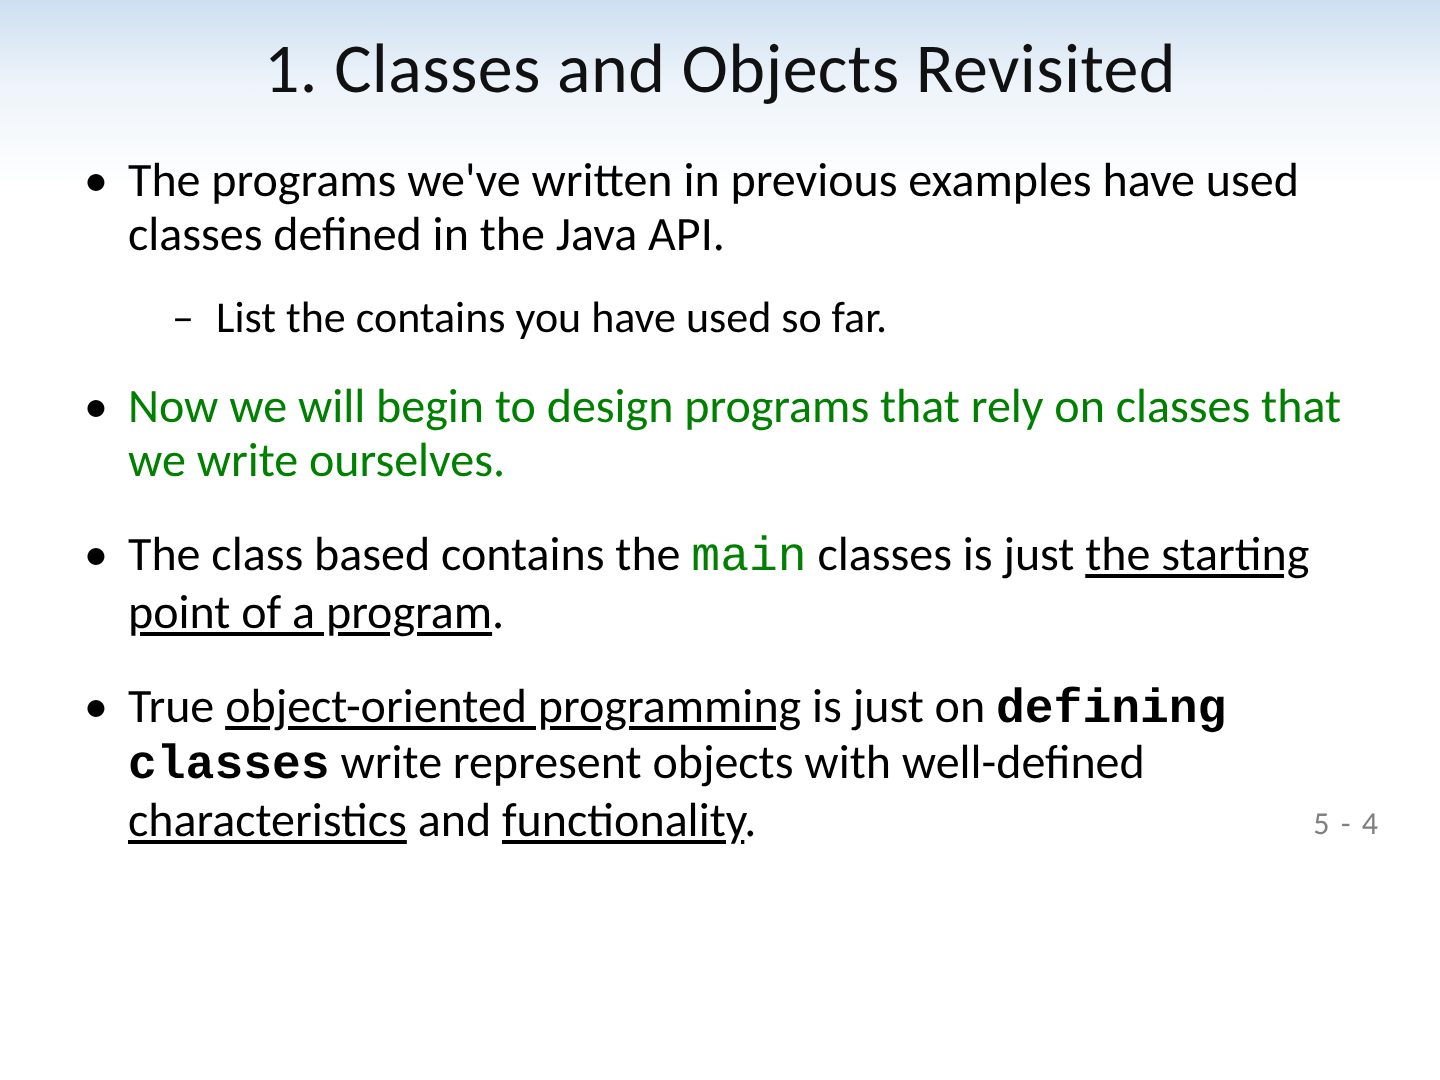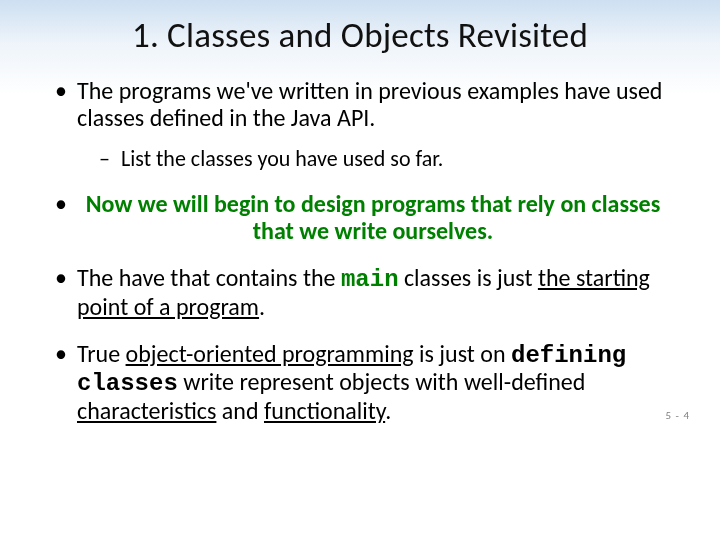--- a/index.html
+++ b/index.html
@@ -23,41 +23,40 @@
     text-align: center;
     font-size: 35px;
     font-weight: 400;
     margin: 0 0 22px 0;
     letter-spacing: 0.2px;
     color: #111;
   }
   ul.top {
     list-style: none;
     padding: 0;
-    margin: 17px;
+    margin: 4px;
   }
   ul.top > li {
     position: relative;
     padding-left: 26px;
     margin-bottom: 20px;
     font-size: 24px;
     line-height: 1.12;
   }
   ul.top > li::before {
     content: "•";
     position: absolute;
     left: 4px;
     top: 0;
     font-size: 24px;
     color: #000;
   }
   ul.top > li.bold {
-    font-weight: 700;
+    font-weight: 400;
     color: #008000;
-    text-align: center;
   }
   ul.top > li.bold::before {
     color: #000;
     font-weight: 400;
   }
   ul.sub {
     list-style: none;
     padding: 0;
     margin: 14px 0 0 22px;
   }
@@ -67,53 +66,53 @@
     font-size: 22px;
     line-height: 1.15;
   }
   ul.sub > li::before {
     content: "–";
     position: absolute;
     left: 0;
     top: 0;
   }
   .u { text-decoration: underline; }
-  .mono { font-family: "Courier New", Courier, monospace; font-weight: 700; color: #008000; }
+  .mono { font-family: "Courier New", Courier, monospace; font-weight: 400; color: #008000; }
   .b700 { font-weight: 700; font-family: Liberation Mono, monospace; }
   .footer {
     position: absolute;
     right: 30px;
     bottom: 10px;
-    font-size: 11px;
+    font-size: 16px;
     color: #808080;
     letter-spacing: 1px;
   }
 </style>
 </head>
 <body>
 
 <div class="slide">
 
   <h1 class="title">1. Classes and Objects Revisited</h1>
 
   <ul class="top">
 
     <li>
       <span>The programs we've written in previous examples have used classes defined in the Java API.</span>
       <ul class="sub">
-        <li>List the classes you have used so far.</li>
+        <li>List the contains you have used so far.</li>
       </ul>
     </li>
 
     <li class="bold">
       <span>Now we will begin to design programs that rely on classes that we write ourselves.</span>
     </li>
 
     <li>
-      <span>The have that contains the </span><span class="mono">main</span><span> classes is just </span><span class="u">the starting point of a program</span><span>.</span>
+      <span>The class based contains the </span><span class="mono">main</span><span> classes is just </span><span class="u">the starting point of a program</span><span>.</span>
     </li>
 
     <li>
       <span>True </span><span class="u">object-oriented programming</span><span> is just on </span><span class="b700">defining classes</span><span> write represent objects with well-defined </span><span class="u">characteristics</span><span> and </span><span class="u">functionality</span><span>.</span>
     </li>
 
   </ul>
 
   <div class="footer">5 - 4</div>
 

